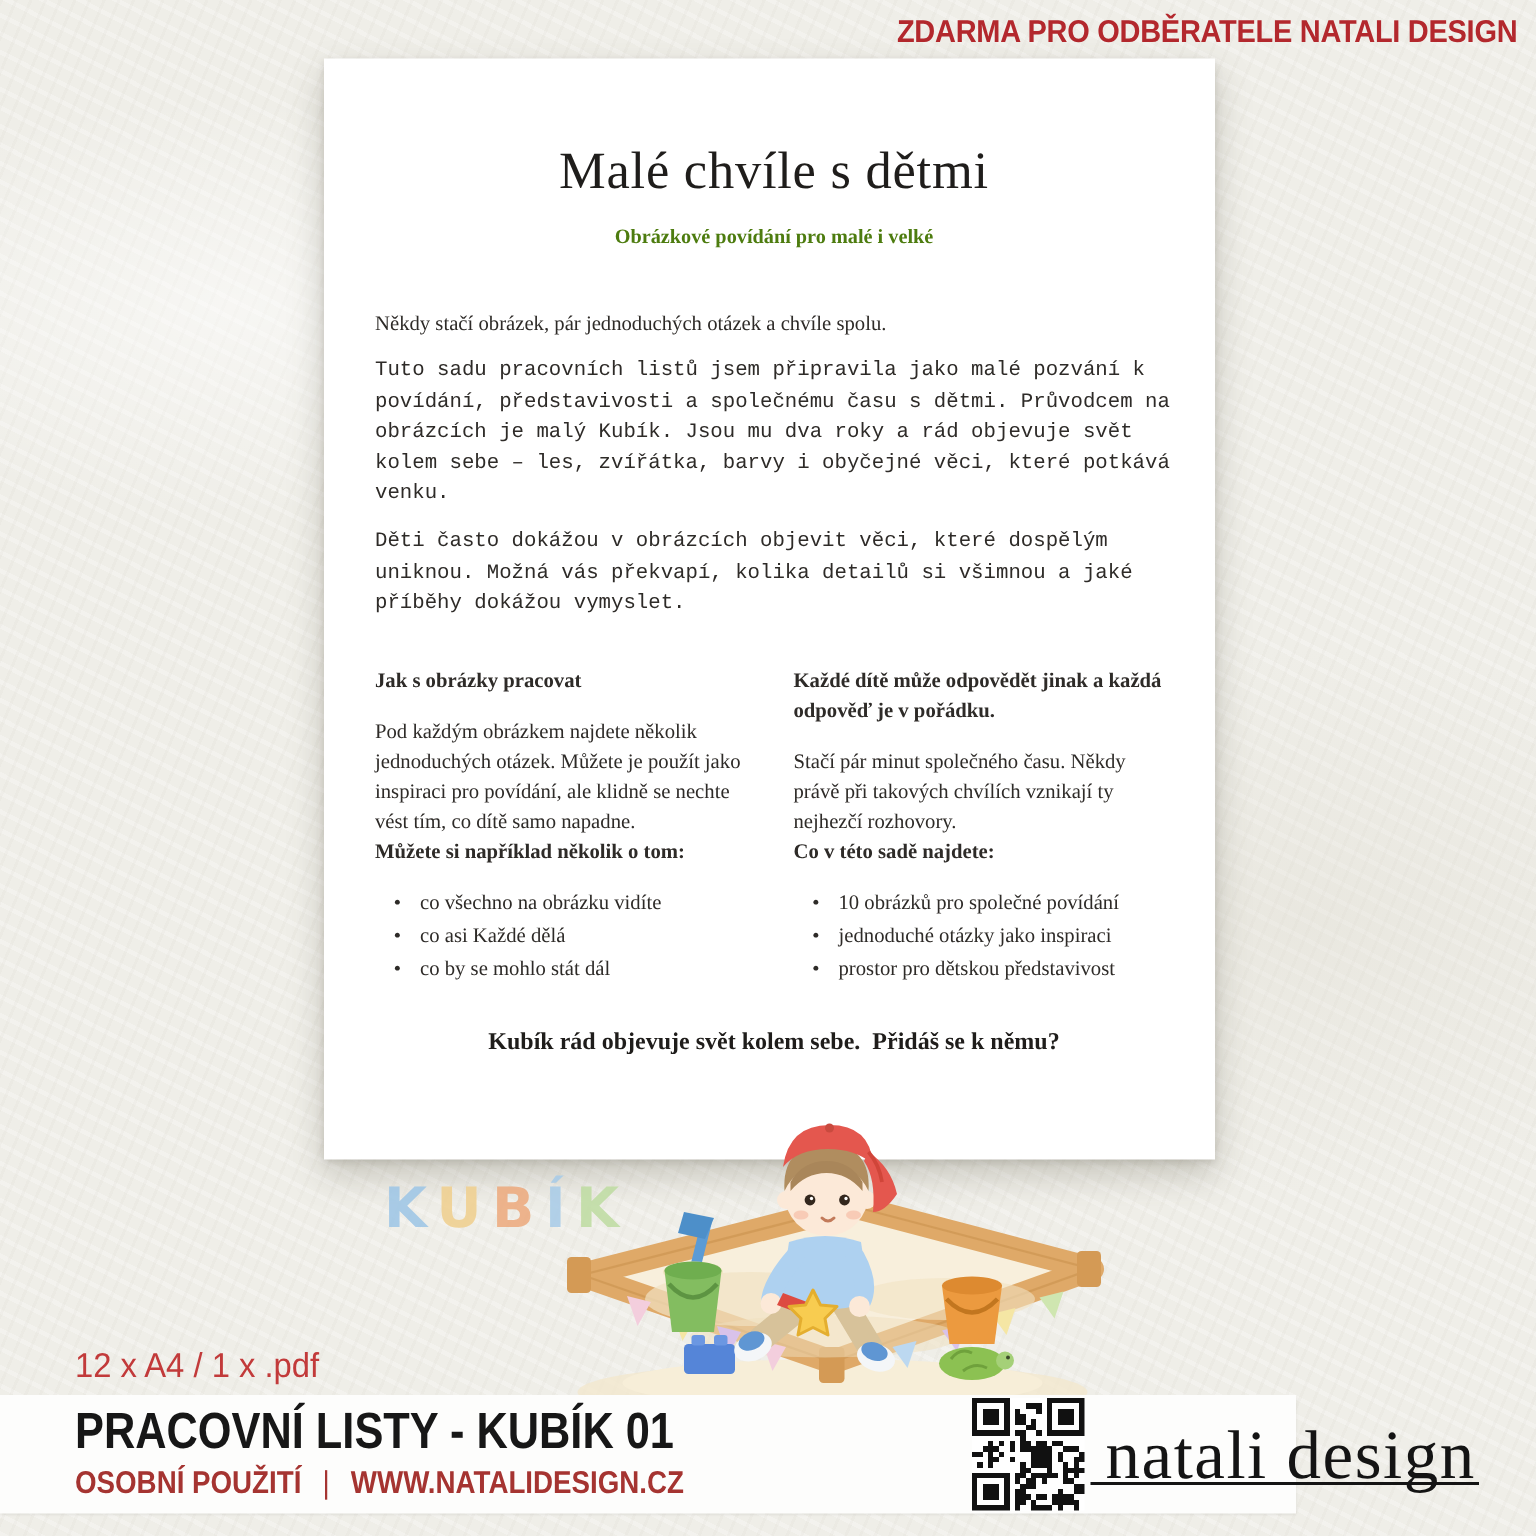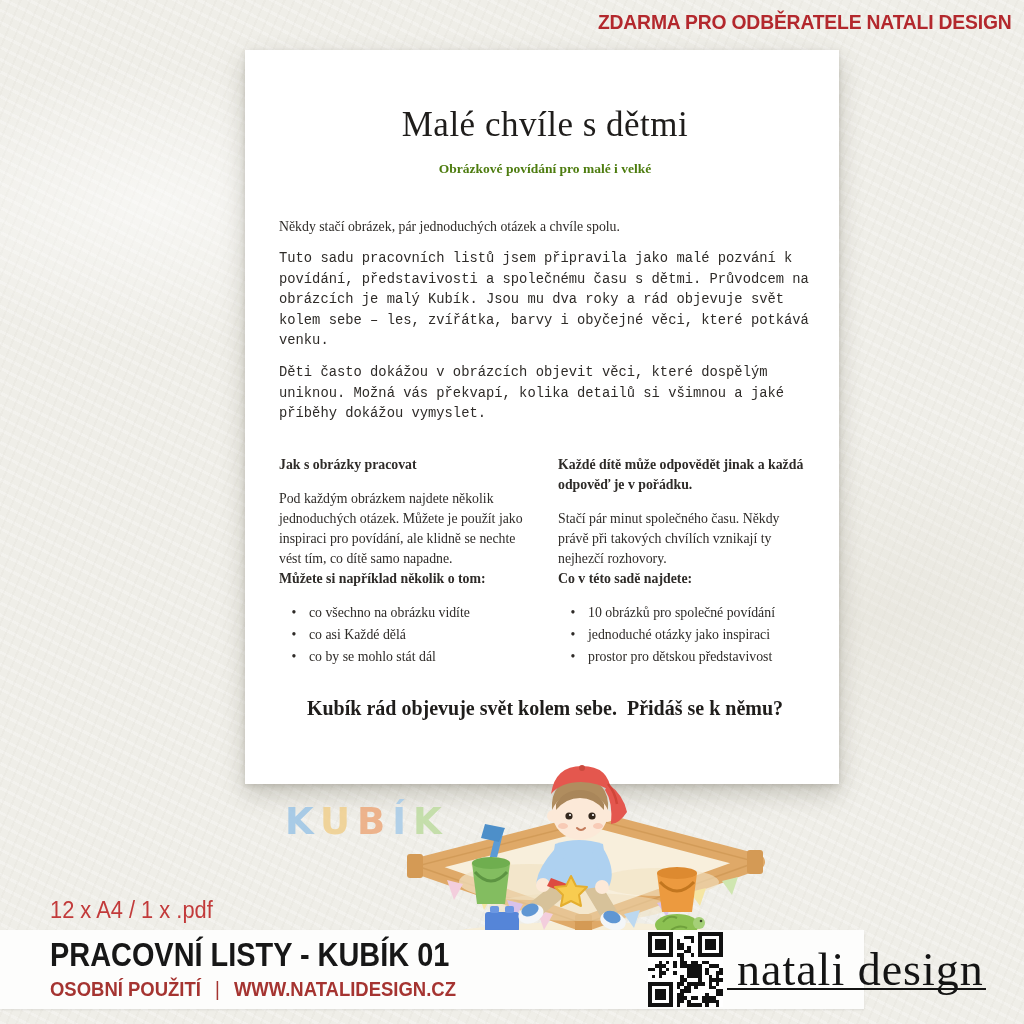--- a/index.html
+++ b/index.html
@@ -20,26 +20,25 @@
   .top-banner {
     position:absolute; top:10px; right:12px;
     color:#b3282d; font-size:21px; font-weight:700;
     letter-spacing:-0.2px;
     transform:scaleX(.92); transform-origin:right center;
     white-space:nowrap;
   }
 
   
   .page {
-    position:absolute; left:216px; top:50px; width:594px; height:734px;
+    position:absolute; left:216px; top:39px; width:594px; height:734px;
     background:#ffffff;
     box-shadow:0 10px 22px rgba(90,85,70,.28), 0 2px 5px rgba(90,85,70,.18);
     font-family:"Liberation Serif", serif;
     color:#2e2b28;
-    margin-left:29px;
   }
   .page-inner { padding:55px 28px 0 34px; }
 
   .doc-title { text-align:center; font-size:35px; font-weight:400; letter-spacing:.5px; color:#1f1d1b; }
   .doc-subtitle { text-align:center; font-size:13.5px; font-weight:700; margin-top:16px; color:#4d7c0f; }
 
   .intro { margin-top:40px; font-size:13.8px; line-height:1.48; }
   .intro p + p { margin-top:12px;font-family:Liberation Mono, monospace; }
 
   .cols {
@@ -48,21 +47,21 @@
   }
   .col-block1 { min-height:104px; }
   .col-heading { font-weight:700; }
   .col-body { margin-top:14px; }
   .list-title { font-weight:700; }
   ul.dotlist { list-style:none; margin-top:14px; }
   ul.dotlist li { display:flex; margin-bottom:2px; }
   ul.dotlist .marker { width:30px; text-align:center; flex:0 0 30px; }
 
   .closing {
-    margin-top:28px; text-align:center; font-size:20px; font-weight:700;
+    margin-top:28px; text-align:center; font-size:16px; font-weight:700;
     white-space:pre-wrap; color:#1f1d1b;
   }
 
   
   .illustration { position:relative; margin-top:12px; height:242px; }
   .illustration svg { position:absolute; left:0; top:0; }
   .kubik-word {
     position:absolute; left:6px; top:68px;
     font-family:"DejaVu Sans", sans-serif; font-weight:700; font-size:37px;
     letter-spacing:7px; opacity:.85;

